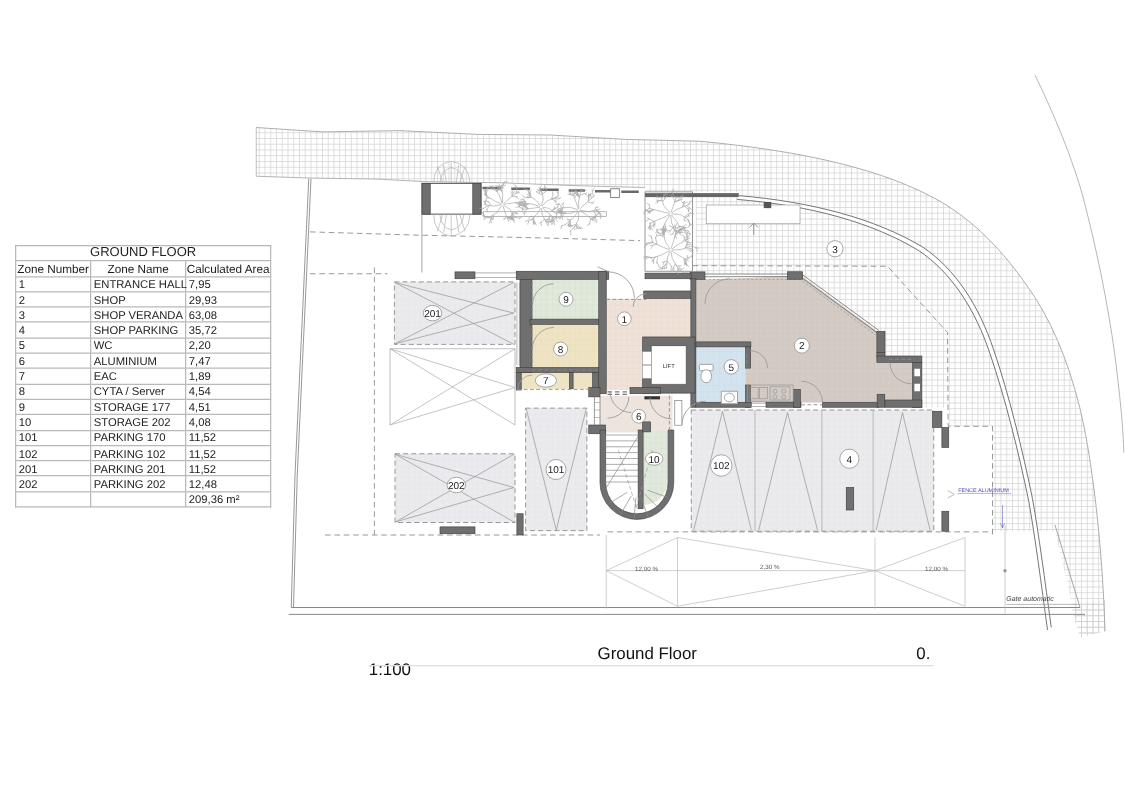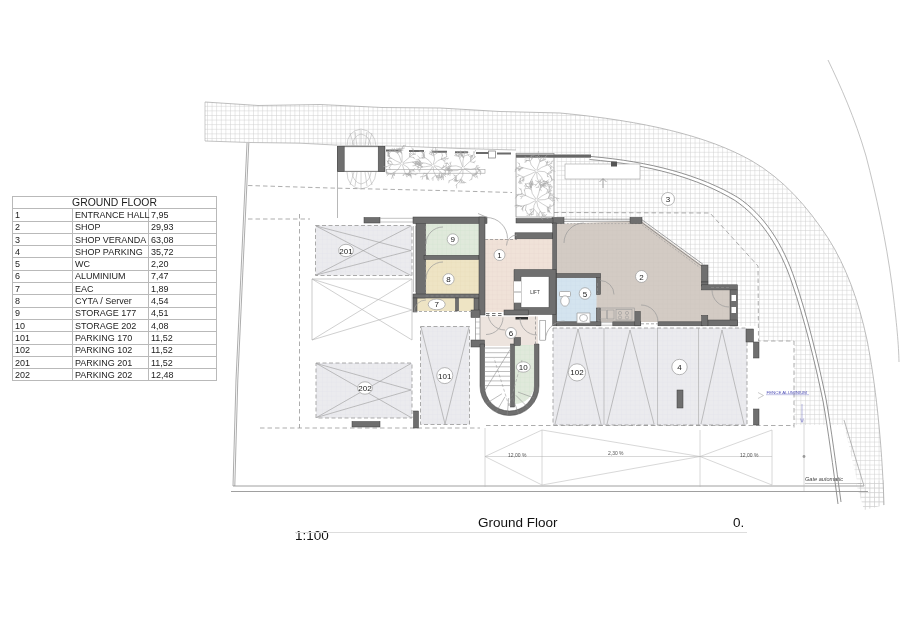--- a/index.html
+++ b/index.html
@@ -347,20 +347,25 @@
  <colgroup>
           <col style="width:60px">
           <col style="width:76px">
           <col style="width:68px">
         </colgroup>
  <tbody>
           <tr>
             <td class="c" colspan="3" style="font-size:10.4px;">GROUND FLOOR</td>
           </tr>
  <tr>
+            <td class="c" style="font-size:9.4px;">Zone Number</td>
+            <td class="c" style="font-size:9.4px;">Zone Name</td>
+            <td class="c" style="font-size:9.4px;">Calculated Area</td>
+          </tr>
+ <tr>
             <td>1</td>
             <td>ENTRANCE HALL</td>
             <td>7,95</td>
           </tr>
  <tr>
             <td>2</td>
             <td>SHOP</td>
             <td>29,93</td>
           </tr>
  <tr>
@@ -415,20 +420,25 @@
           </tr>
  <tr>
             <td>201</td>
             <td>PARKING 201</td>
             <td>11,52</td>
           </tr>
  <tr>
             <td>202</td>
             <td>PARKING 202</td>
             <td>12,48</td>
+          </tr>
+ <tr>
+            <td></td>
+            <td></td>
+            <td>209,36 m²</td>
           </tr>
 </tbody>
       </table>
 </div>
 <div id="titles">
   <div style="position:absolute;left:295px;top:0px;font-size:13.5px;margin-top:13px;">1:100</div>
   <div style="position:absolute;left:478px;top:0px;font-size:13.5px;">Ground Floor</div>
   <div style="position:absolute;left:733px;top:0px;font-size:13.5px;">0.</div>
   <div style="position:absolute;left:295px;top:17px;width:452px;border-top:1px solid #ddd;"></div>
 </div>

